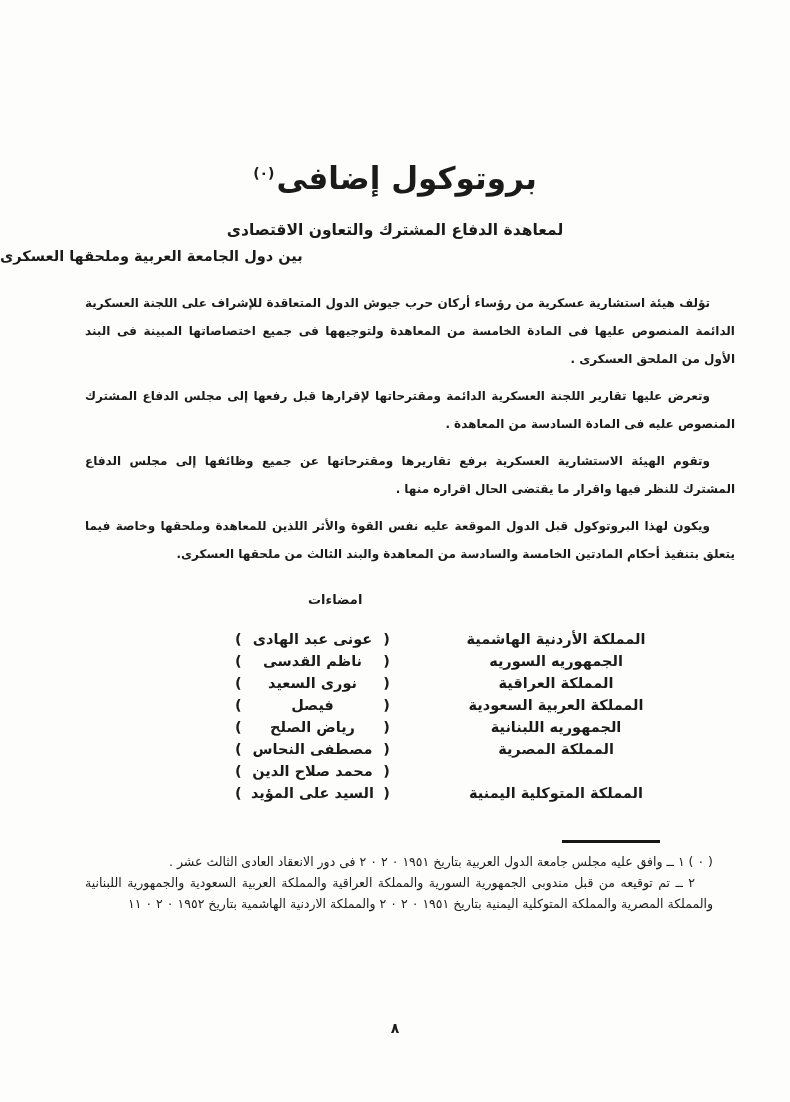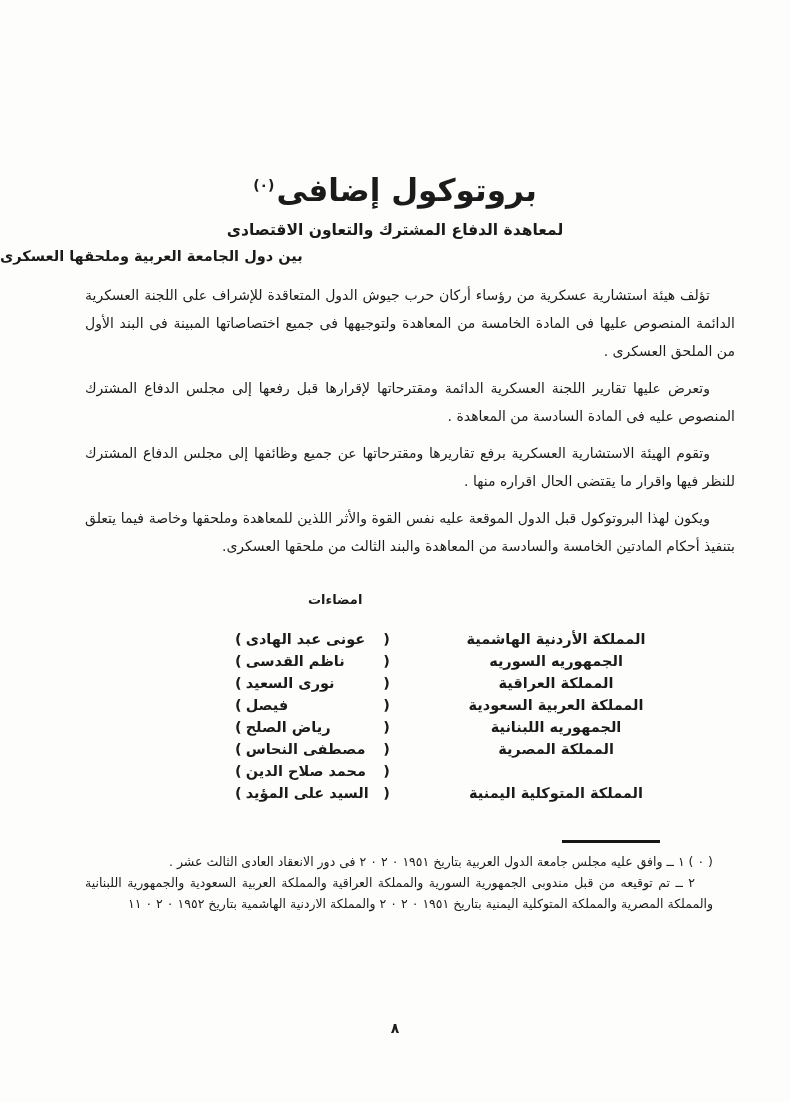--- a/index.html
+++ b/index.html
@@ -10,21 +10,20 @@
     background:#fdfdfb;
     color:#1b1b1b;
     font-family:"DejaVu Sans", sans-serif;
     direction:rtl;
     overflow:hidden;
   }
   
   .title-block{
     position:absolute;top:160px;left:0;right:0;
     text-align:center;
-    margin-top:12px;
   }
   .doc-title{
     margin:0;
     font-size:31px;
     font-weight:bold;
     letter-spacing:0;
   }
   .title-marker{
     font-size:14px;
     font-weight:bold;
@@ -39,25 +38,26 @@
   .subtitle-2{
     position:absolute;top:248px;left:0;right:0;
     text-align:left;
     font-size:14.5px;font-weight:bold;
   }
   
   .body-text{
     position:absolute;top:281px;left:85px;width:650px;
   }
   .body-text p{
-    margin:0 0 9px 0;
-    font-size:14px;
+    margin:8px 0 9px 0;
+    font-size:12px;
     line-height:28px;
     text-align:justify;
     text-indent:25px;
+    font-weight:bold;
   }
   
   .sig-heading{
     position:absolute;top:592px;left:308px;
     font-size:13px;font-weight:bold;
   }
   .sig-table{
     position:absolute;top:628px;left:235px;width:487px;
   }
   .sig-row{
@@ -72,21 +72,21 @@
     direction:ltr;
     justify-content:space-between;
     align-items:baseline;
     font-size:14.5px;
     font-weight:bold;
     white-space:nowrap;
   }
   .sig-name-text{
     flex:1;
     direction:rtl;
-    text-align:left; 
+    text-align:center; 
     unicode-bidi:isolate;
     padding:0 4px;
   }
   .sig-country-cell{
     flex:1;
     direction:rtl;
     text-align:center; 
     font-size:14.5px;
     font-weight:bold;
     white-space:nowrap;

